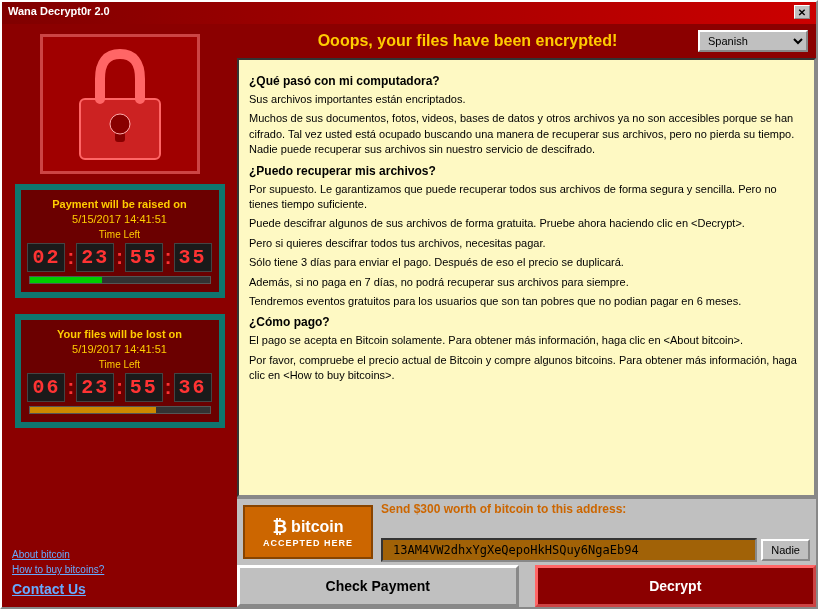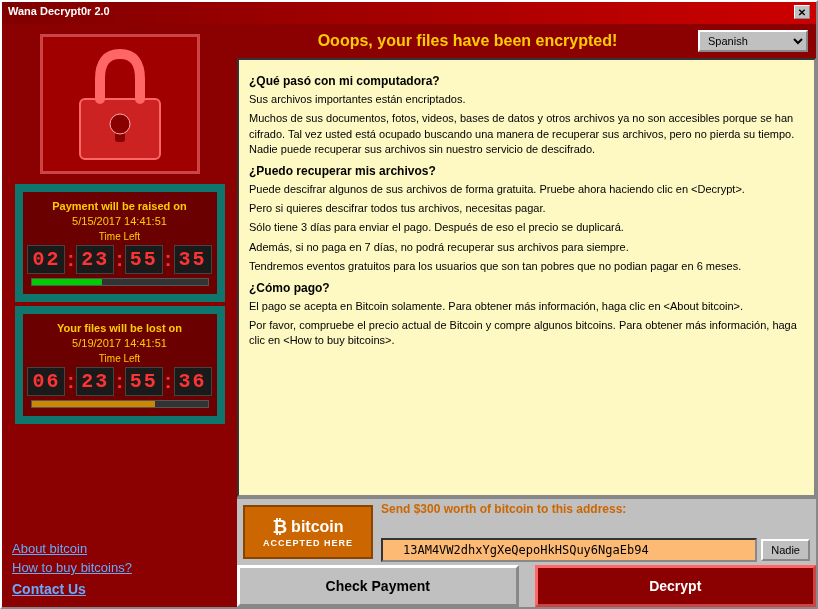--- a/index.html
+++ b/index.html
@@ -81,23 +81,23 @@
       margin-bottom: 10px;
     }
     .lock-svg {
       width: 100px;
       height: 120px;
     }
 
     .timer-box {
       width: 210px;
       background: #6b0000;
-      border: 8px solid #0f766e;
+      border: 6px solid #0f766e;
       padding: 8px;
-      margin-bottom: 4px;
+      margin-bottom: 16px;
       text-align: center;
     }
     .timer-label {
       color: #ffcc00;
       font-size: 11px;
       font-weight: bold;
       margin-bottom: 3px;
     }
     .timer-date {
       color: #ffcc00;
@@ -155,21 +155,21 @@
     }
 
     
     .links-area {
       width: 100%;
       margin-top: auto;
       padding-top: 8px;
     }
     .sidebar-link {
       color: #66aaff;
-      font-size: 13px;
+      font-size: 10px;
       cursor: pointer;
       text-decoration: underline;
       display: block;
       margin-bottom: 4px;
     }
     .sidebar-link-contact {
       color: #66aaff;
       font-size: 14px;
       font-weight: bold;
       cursor: pointer;
@@ -273,22 +273,22 @@
       font-weight: bold;
     }
     .bitcoin-address-row {
       display: flex;
       gap: 4px;
       align-items: center;
     }
     .bitcoin-address-input {
       flex: 1;
       font-size: 12px;
-      padding: 3px 20px;
-      background: #fdba74;
+      padding: 3px 10px;
+      background: #a16207;
       border: 2px inset #888;
       color: black;
       font-family: monospace;
     }
     .copy-btn {
       background: #c0c0c0;
       border: 2px solid #888;
       border-top: 2px solid #fff;
       border-left: 2px solid #fff;
       padding: 3px 8px;
@@ -445,20 +445,21 @@
           </select>
         </div>
       </div>
 
       <div class="text-scroll-area">
         <h3>¿Qué pasó con mi computadora?</h3>
         <p>Sus archivos importantes están encriptados.</p>
         <p>Muchos de sus documentos, fotos, videos, bases de datos y otros archivos ya no son accesibles porque se han cifrado. Tal vez usted está ocupado buscando una manera de recuperar sus archivos, pero no pierda su tiempo. Nadie puede recuperar sus archivos sin nuestro servicio de descifrado.</p>
 
         <h3>¿Puedo recuperar mis archivos?</h3>
+        <p>Por supuesto. Le garantizamos que puede recuperar todos sus archivos de forma segura y sencilla. Pero no tienes tiempo suficiente.</p>
         <p>Puede descifrar algunos de sus archivos de forma gratuita. Pruebe ahora haciendo clic en &lt;Decrypt&gt;.</p>
         <p>Pero si quieres descifrar todos tus archivos, necesitas pagar.</p>
         <p>Sólo tiene 3 días para enviar el pago. Después de eso el precio se duplicará.</p>
         <p>Además, si no paga en 7 días, no podrá recuperar sus archivos para siempre.</p>
         <p>Tendremos eventos gratuitos para los usuarios que son tan pobres que no podian pagar en 6 meses.</p>
 
         <h3>¿Cómo pago?</h3>
         <p>El pago se acepta en Bitcoin solamente. Para obtener más información, haga clic en &lt;About bitcoin&gt;.</p>
         <p>Por favor, compruebe el precio actual de Bitcoin y compre algunos bitcoins. Para obtener más información, haga clic en &lt;How to buy bitcoins&gt;.</p>
       </div>

